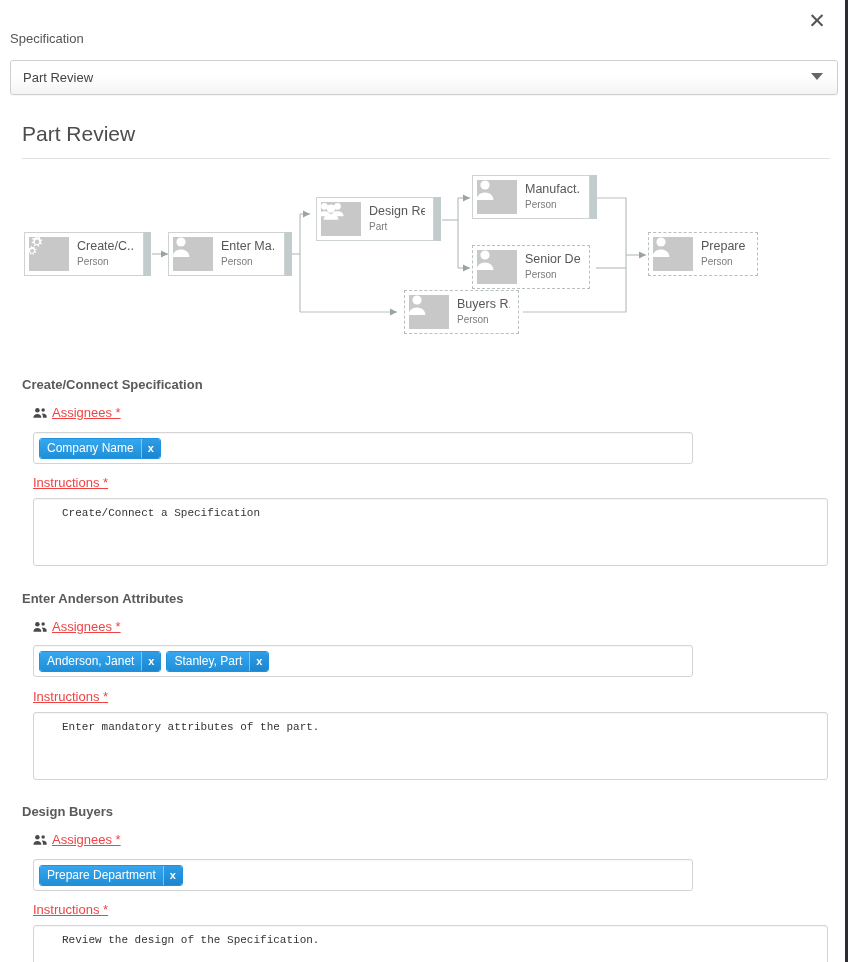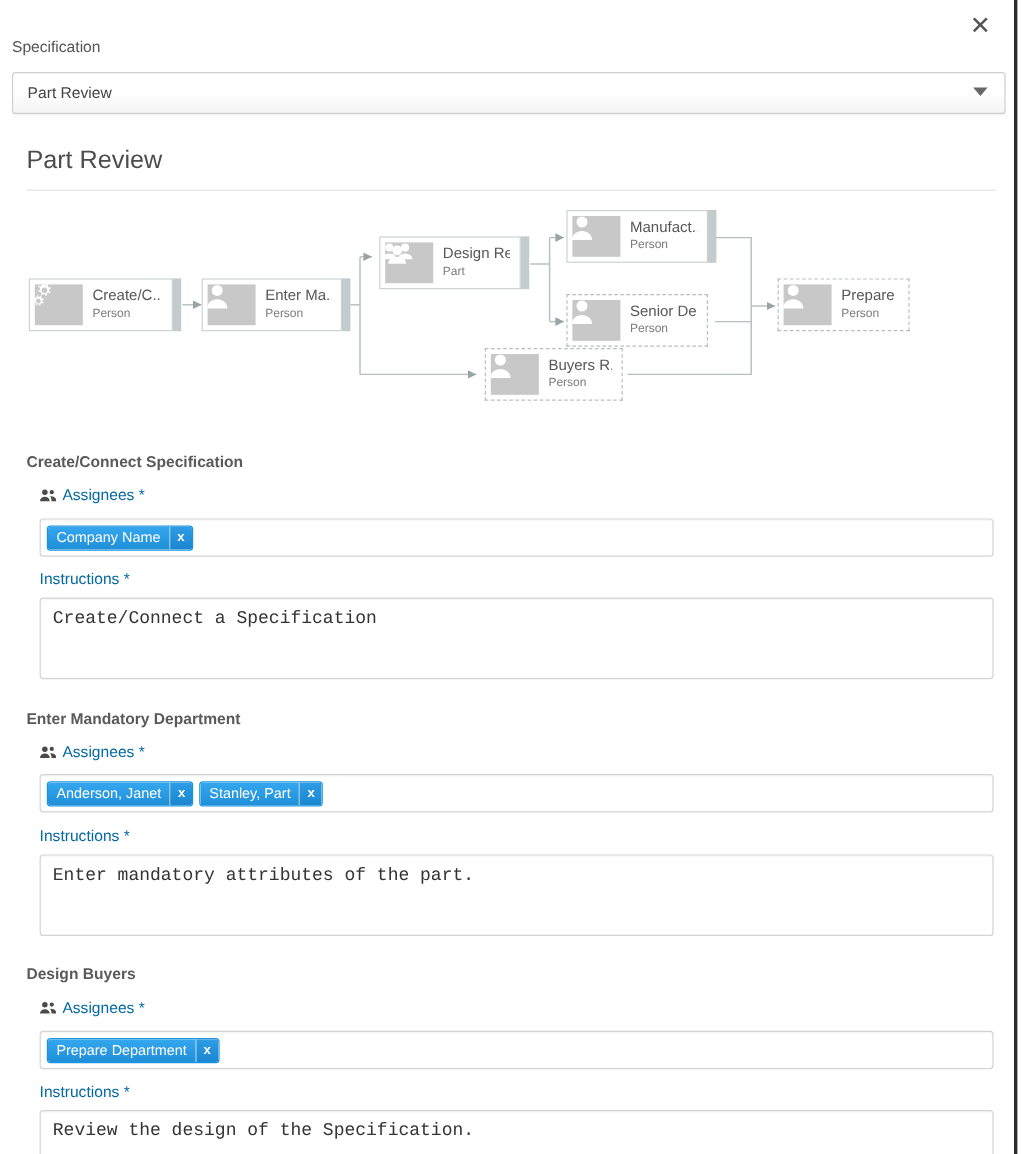--- a/index.html
+++ b/index.html
@@ -112,28 +112,28 @@
     white-space: nowrap; overflow: hidden;
   }
 
   
   .section-title {
     position: absolute; left: 22px;
     font-size: 13px; font-weight: bold; color: #5a5a5a;
   }
   .field-label {
     position: absolute; left: 33px;
-    font-size: 13px; color: #0369a1;
+    font-size: 13px; color: #ef4444; text-decoration: underline;
   }
   .field-label .people-ico {
     display: inline-block; vertical-align: -2px; margin-right: 5px;
   }
   .tagbox {
     position: absolute; left: 33px;
-    width: 795px; height: 32px;
+    width: 660px; height: 32px;
     border: 1px solid #d4d4d4; border-radius: 3px;
     background: #fff;
     padding: 4px 5px;
     display: flex; align-items: center; gap: 5px;
     box-shadow: inset 0 1px 1px rgba(0,0,0,0.045);
   }
   .tag {
     display: inline-flex; align-items: stretch;
     height: 21px;
     border-radius: 3px;
@@ -157,23 +157,23 @@
     display: flex; align-items: center; justify-content: center;
     border-left: 1px solid rgba(255,255,255,0.45);
     font-weight: bold; font-size: 11px;
     cursor: pointer;
   }
   .textarea {
     position: absolute; left: 33px;
     width: 795px;
     border: 1px solid #d4d4d4; border-radius: 3px;
     background: #fff;
-    padding: 8px 10px;
+    padding: 8px 28px;
     font-family: "Liberation Mono", "DejaVu Sans Mono", monospace;
-    font-size: 15px;
+    font-size: 11px;
     color: #333;
     box-shadow: inset 0 1px 1px rgba(0,0,0,0.045);
     overflow: hidden;
     resize: none;
   }
 </style>
 </head>
 <body>
 
 <div class="edge-rail"></div>
@@ -336,21 +336,21 @@
 </div>
 <div class="tagbox" style="top:432px;">
   <span class="tag">
     <span class="tag-label">Company Name</span>
     <span class="tag-x">x</span>
   </span>
 </div>
 <div class="field-label" style="top:475px;">Instructions *</div>
 <div class="textarea" style="top:498px; height:68px;">Create/Connect a Specification</div>
 
-<div class="section-title" style="top:591px;">Enter Mandatory Department</div>
+<div class="section-title" style="top:591px;">Enter Anderson Attributes</div>
 <div class="field-label" style="top:619px;">
   <span class="people-ico">
     <svg width="14" height="12" viewBox="0 0 16 13" fill="#4a4a4a">
       <circle cx="5" cy="3.4" r="2.6"></circle>
         <circle cx="11.6" cy="3.2" r="2"></circle>
       <path d="M0.4 11.8c0-2.6 2-4.2 4.6-4.2s4.6 1.6 4.6 4.2z"></path>
       <path d="M10 7.2c2.3 0 5.6.7 5.6 3.2v1.4h-4.2c0-1.9-.5-3.4-1.4-4.6z"></path>
     </svg>
   </span><span>Assignees *</span>
 </div>

